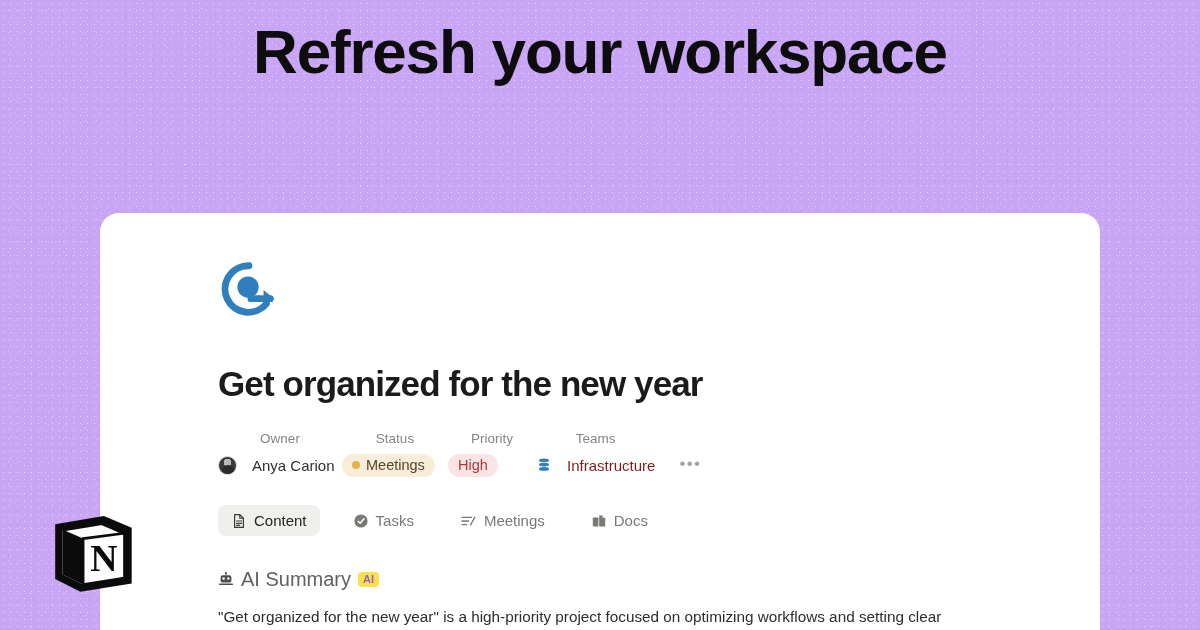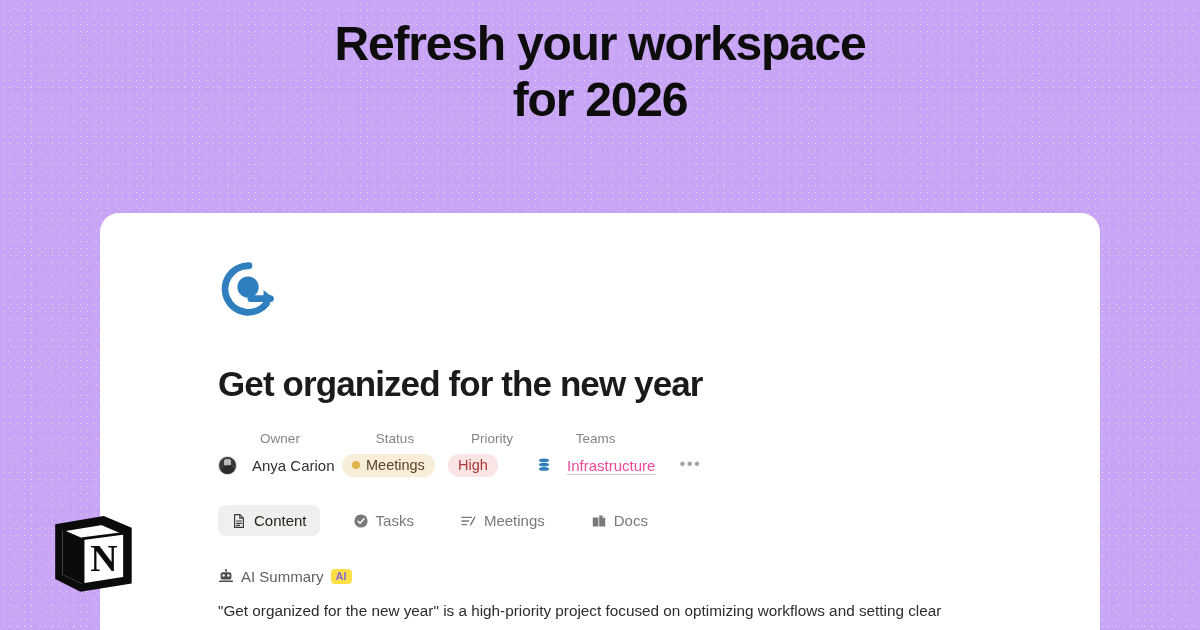--- a/index.html
+++ b/index.html
@@ -22,21 +22,21 @@
     background-size:7px 7px, 11px 11px, 17px 13px, 9px 15px;
     background-position:0 0, 3px 5px, 6px 2px, 4px 8px;
     z-index:0;
   }
 
   
   #headline{
     position:absolute; top:16px; left:0; width:1200px;
     text-align:center; z-index:3;
     color:#0d0d0d;
-    font-size:48px;
+    font-size:62px;
     font-weight:700;
     line-height:1.17;
     letter-spacing:-1.2px;
     font-stretch:semi-condensed;
   }
   #headline .ln{ display:block; }
 
   
   #card{
     position:absolute;
@@ -87,60 +87,59 @@
   .pill{
     display:inline-flex; align-items:center; gap:6px;
     height:23px; padding:0 10px; border-radius:12px;
     font-size:14.5px; line-height:1; white-space:nowrap;
   }
   .pill-status{ background:#f8edd8; color:#56442a; }
   .pill-status .dot{ width:8px; height:8px; border-radius:50%; background:#e0b34b; flex:none; }
   .pill-priority{ background:#fbe4e4; color:#a83a3a; }
 
   .team-link{
-    text-decoration:underline; text-decoration-color:#c9c8c6;
-    text-underline-offset:3px; color:#ec4899;
+    text-decoration-color:#c9c8c6;
+    text-underline-offset:3px; color:#7f1d1d;
   }
   #more-button{
     color:#a5a4a2; font-size:17px; letter-spacing:1.3px;
     margin-left:24px; align-self:flex-end; margin-bottom:3px; cursor:pointer;
   }
 
   
   #tabs{ display:flex; align-items:center; gap:20px; margin-top:28px; }
   .tab{
     display:flex; align-items:center; gap:7px;
     height:31px; padding:0 13px; border-radius:8px;
     font-size:15px; color:#7a7976; cursor:pointer; white-space:nowrap;
   }
   .tab.active{ background:#efefed; color:#26251f; }
 
   
   #ai-row{ display:flex; align-items:center; gap:7px; margin-top:32px; }
-  #ai-label{ font-size:15px; color:#62615e; }
+  #ai-label{ font-size:20px; color:#62615e; }
   #ai-badge{
     background:#fde047; color:#8a63d2; font-size:11px;
     padding:2px 5px; border-radius:4px; line-height:1; font-weight:700;
   }
   #ai-body{
     margin-top:14px; font-size:15.3px; color:#2e2d2b;
     line-height:1.55; width:745px;
   }
 
   
   #notion-logo{ position:absolute; left:48px; top:508px; width:90px; height:90px; z-index:5; }
 </style>
 </head>
 <body>
 
 <div id="bg-texture"></div>
 
 <div id="headline">
   <span class="ln">Refresh your workspace</span>
-  <span class="ln">for 2026</span>
 </div>
 
 <div id="card">
   <div class="card-inner">
 
     <svg id="project-logo" viewBox="0 0 64 64">
       <path d="M32 8 A24 24 0 1 0 50 47" fill="none" stroke="#2f7fbf" stroke-width="7" stroke-linecap="round"></path>
       <circle cx="31" cy="30" r="11" fill="#2f7fbf"></circle>
       <path d="M34 42 H54" stroke="#2f7fbf" stroke-width="7" stroke-linecap="round" fill="none"></path>
       <path d="M47 33 L58 42 L47 51 Z" fill="#2f7fbf"></path>

